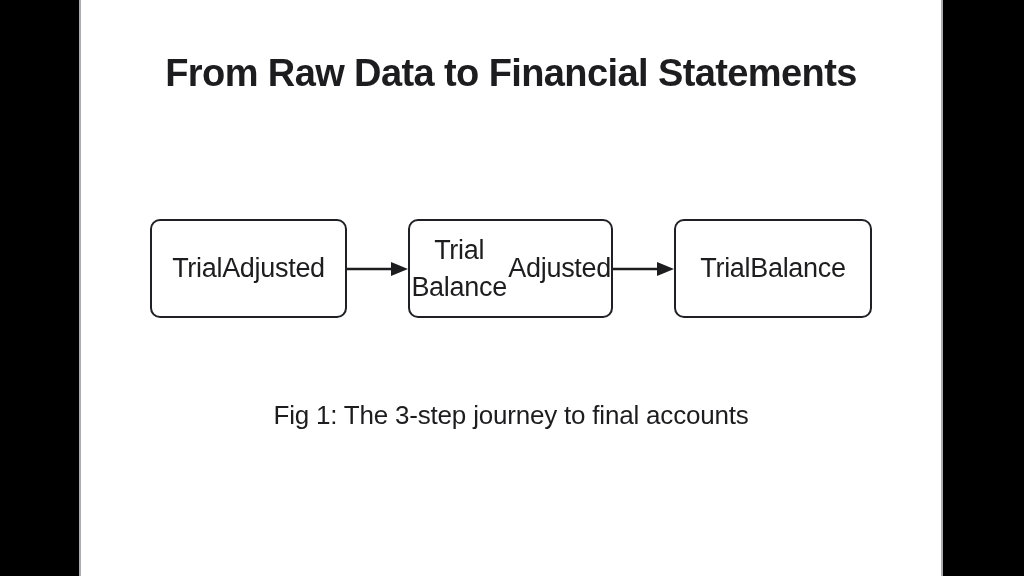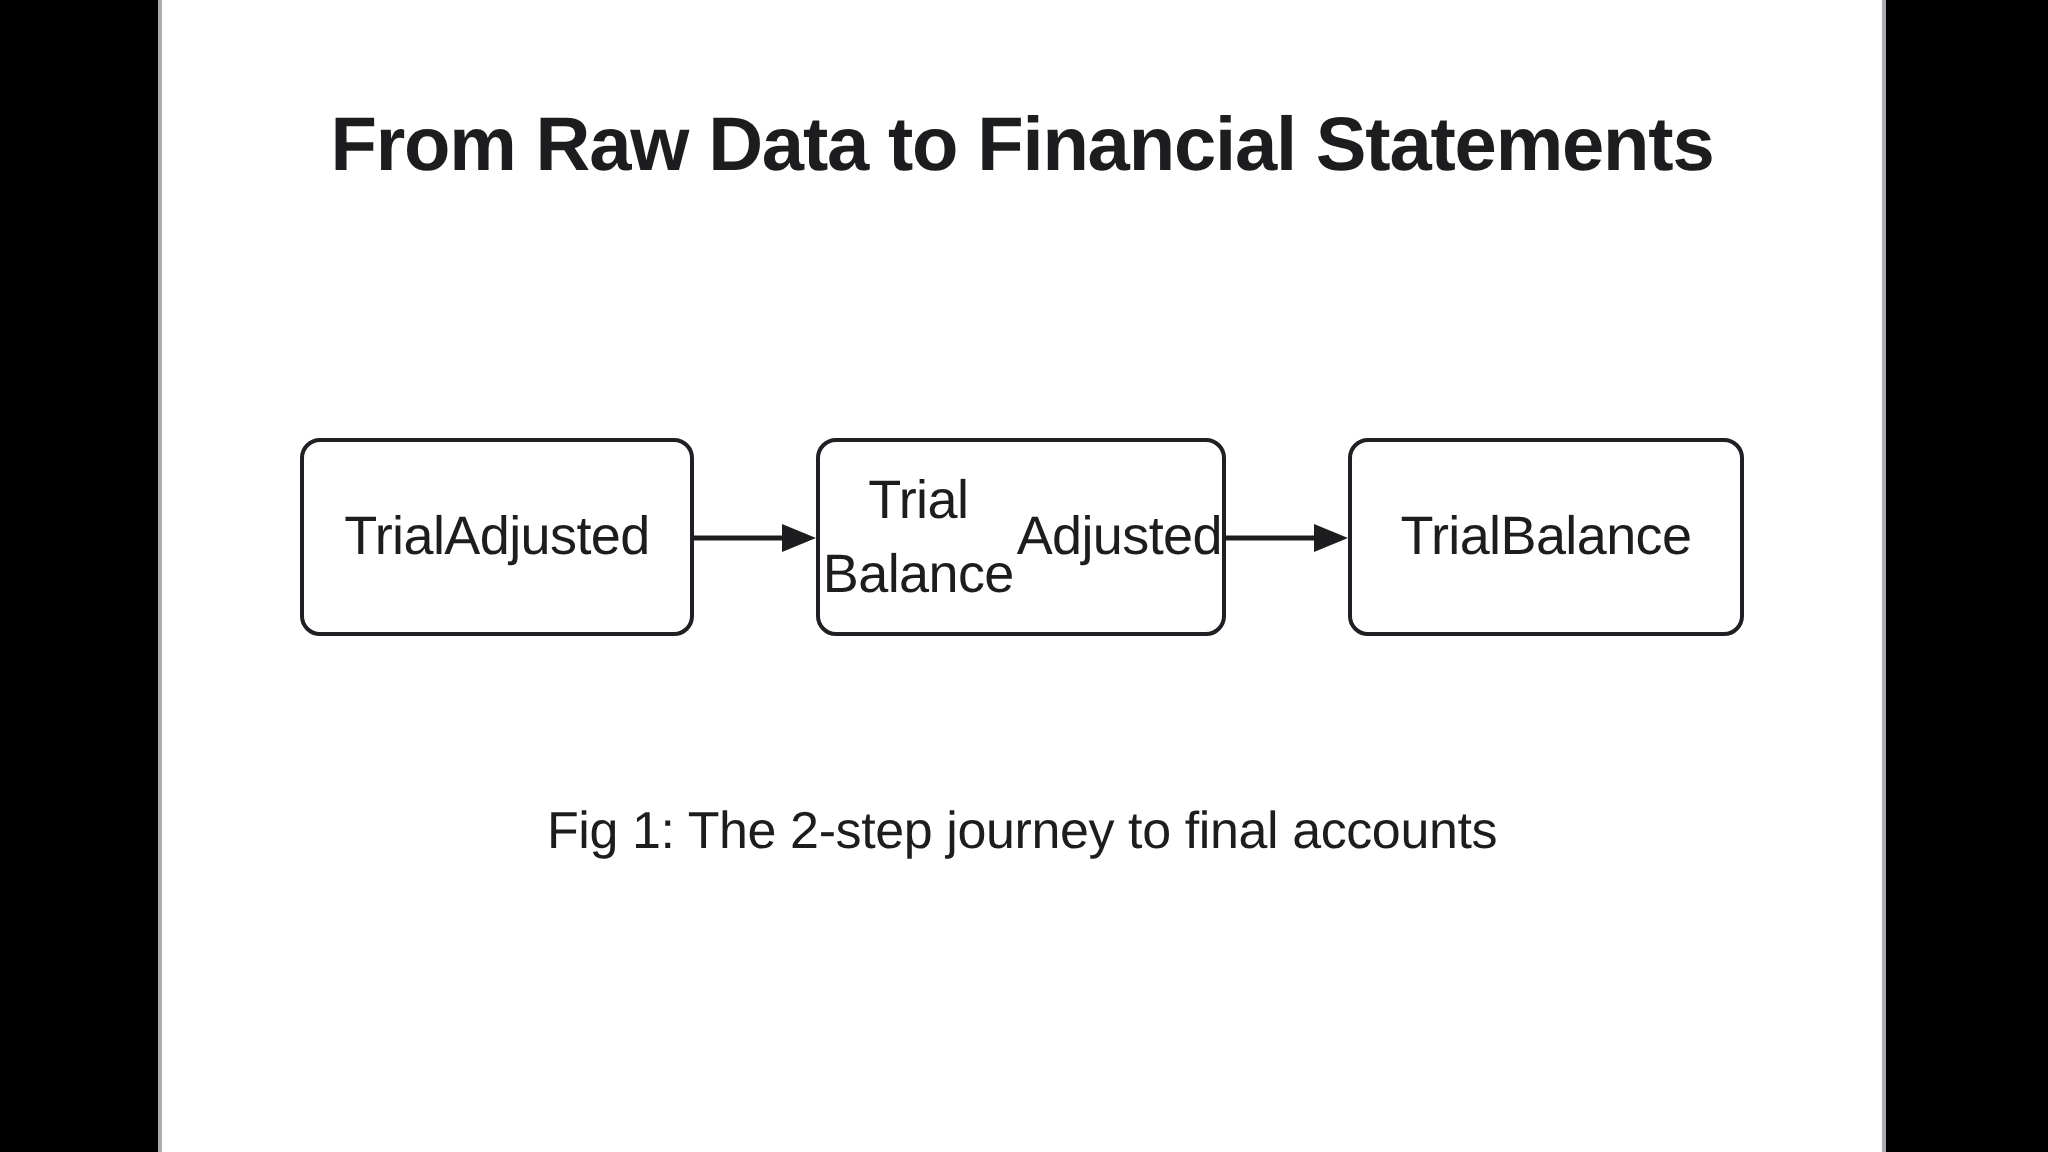--- a/index.html
+++ b/index.html
@@ -102,16 +102,16 @@
         <polygon points="44,3 61,10 44,17" fill="currentColor"></polygon>
       </svg>
 
       <div class="step-box w3">
         <span>Trial</span>
         <span>Balance</span>
       </div>
 
     </div>
 
-    <div class="caption">Fig 1: The 2-step journey to final accounts</div>
+    <div class="caption">Fig 1: The 3-step journey to final accounts</div>
 
   </div>
 </div>
 
 </body></html>

